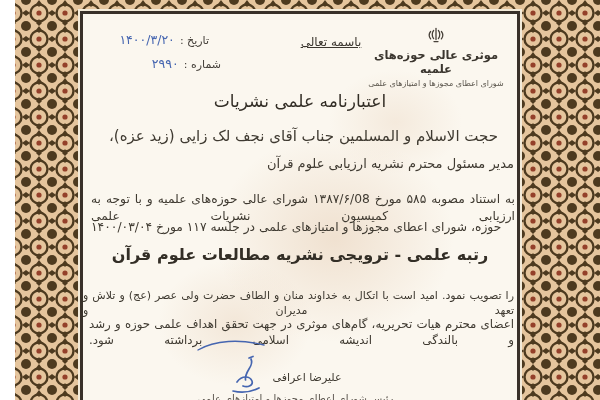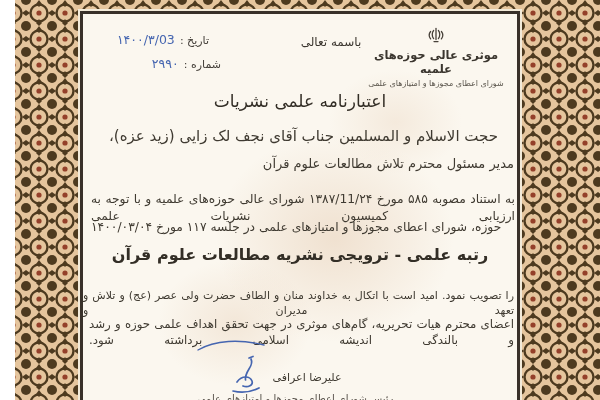--- a/index.html
+++ b/index.html
@@ -19,21 +19,21 @@
     background-image:
       radial-gradient(ellipse 170px 150px at 58% 58%, rgba(214,174,136,0.30), rgba(214,174,136,0) 70%),
       radial-gradient(ellipse 110px 90px at 35% 80%, rgba(214,174,136,0.22), rgba(214,174,136,0) 70%),
       radial-gradient(ellipse 95px 75px at 72% 28%, rgba(214,174,136,0.18), rgba(214,174,136,0) 70%);
   }
   .abs { position:absolute; }
   .lbl { font-size:11px; color:#45403a; }
   .hand { color:#4565b0; font-size:12.5px; letter-spacing:1px; }
   .date-row { top:15px; left:2px; width:124px; text-align:right; white-space:nowrap; }
   .num-row  { top:39px; left:14px; width:124px; text-align:right; white-space:nowrap; }
-  .bismillah { top:21px; left:188px; width:120px; text-align:center; font-size:12px; color:#3b362f; }
+  .bismillah { top:21px; left:188px; width:120px; text-align:center; font-size:12px; color:#3b362f;text-decoration:underline; }
   .org { top:12px; left:282px; width:142px; text-align:center; }
   .org-name { font-size:11.5px; font-weight:bold; color:#3b362f; margin-top:1px; }
   .org-sub  { font-size:8px; color:#5b564d; margin-top:3px; }
   .title { top:77px; left:0; width:100%; text-align:center; font-size:17px; font-weight:normal; color:#332e26; letter-spacing:.5px; }
   .line { line-height:1.35; }
   .recip1 { top:112px; right:3px; left:10px; text-align:center; font-size:15px; }
   .recip2 { top:141px; right:3px; left:10px; text-align:right; font-size:13px; }
   .b11 { top:177px; right:2px; left:8px;  font-size:12.3px; text-align:justify; text-align-last:justify; }
   .b12 { top:205px; right:2px; left:8px;  font-size:12.3px; text-align:left; }
   .rank { top:231px; left:0; width:100%; text-align:center; font-size:16px; font-weight:bold; color:#332e26; }
@@ -67,21 +67,21 @@
     </defs>
     <rect x="0" y="0" width="600" height="400" fill="url(#arab)"></rect>
   </svg>
 
   <div class="white-strip"></div>
 
   <div class="paper">
 
     <div class="abs date-row">
       <span class="lbl">تاریخ :</span>
-      <span class="hand">۱۴۰۰/۳/03</span>
+      <span class="hand">۱۴۰۰/۳/۲۰</span>
     </div>
     <div class="abs num-row">
       <span class="lbl">شماره :</span>
       <span class="hand">۲۹۹۰</span>
     </div>
 
     <div class="abs bismillah">باسمه تعالی</div>
 
     <div class="abs org">
       <svg width="20" height="17" viewBox="0 0 20 17" aria-hidden="true">
@@ -94,23 +94,23 @@
           <path d="M8 15.6 h4"></path>
         </g>
       </svg>
       <div class="org-name">موثری عالی حوزه‌های علمیه</div>
       <div class="org-sub">شورای اعطای مجوزها و امتیازهای علمی</div>
     </div>
 
     <div class="abs title">اعتبارنامه علمی نشریات</div>
 
     <div class="abs line recip1">حجت الاسلام و المسلمین جناب آقای نجف لک زایی (زید عزه)،</div>
-    <div class="abs line recip2">مدیر مسئول محترم تلاش مطالعات علوم قرآن</div>
+    <div class="abs line recip2">مدیر مسئول محترم نشریه ارزیابی علوم قرآن</div>
 
-    <div class="abs line b11">به استناد مصوبه ۵۸۵ مورخ ۱۳۸۷/11/۲۴ شورای عالی حوزه‌های علمیه و با توجه به ارزیابی کمیسیون نشریات علمی</div>
+    <div class="abs line b11">به استناد مصوبه ۵۸۵ مورخ ۱۳۸۷/۶/08 شورای عالی حوزه‌های علمیه و با توجه به ارزیابی کمیسیون نشریات علمی</div>
     <div class="abs line b12">حوزه، شورای اعطای مجوزها و امتیازهای علمی در جلسه ۱۱۷ مورخ ۱۴۰۰/۰۳/۰۴</div>
 
     <div class="abs rank">رتبه علمی - ترویجی نشریه مطالعات علوم قرآن</div>
 
     <div class="abs line b21">را تصویب نمود. امید است با اتکال به خداوند منان و الطاف حضرت ولی عصر (عج) و تلاش و تعهد مدیران و</div>
     <div class="abs line b22">اعضای محترم هیات تحریریه، گام‌های موثری در جهت تحقق اهداف علمی حوزه و رشد و بالندگی اندیشه اسلامی برداشته شود.</div>
 
     <svg class="abs sig-flourish" width="72" height="16" viewBox="0 0 72 16" aria-hidden="true">
       <path d="M3 13 C20 3 45 2 69 8" fill="none" stroke="#4565b0" stroke-width="1.4" stroke-linecap="round"></path>
     </svg>

